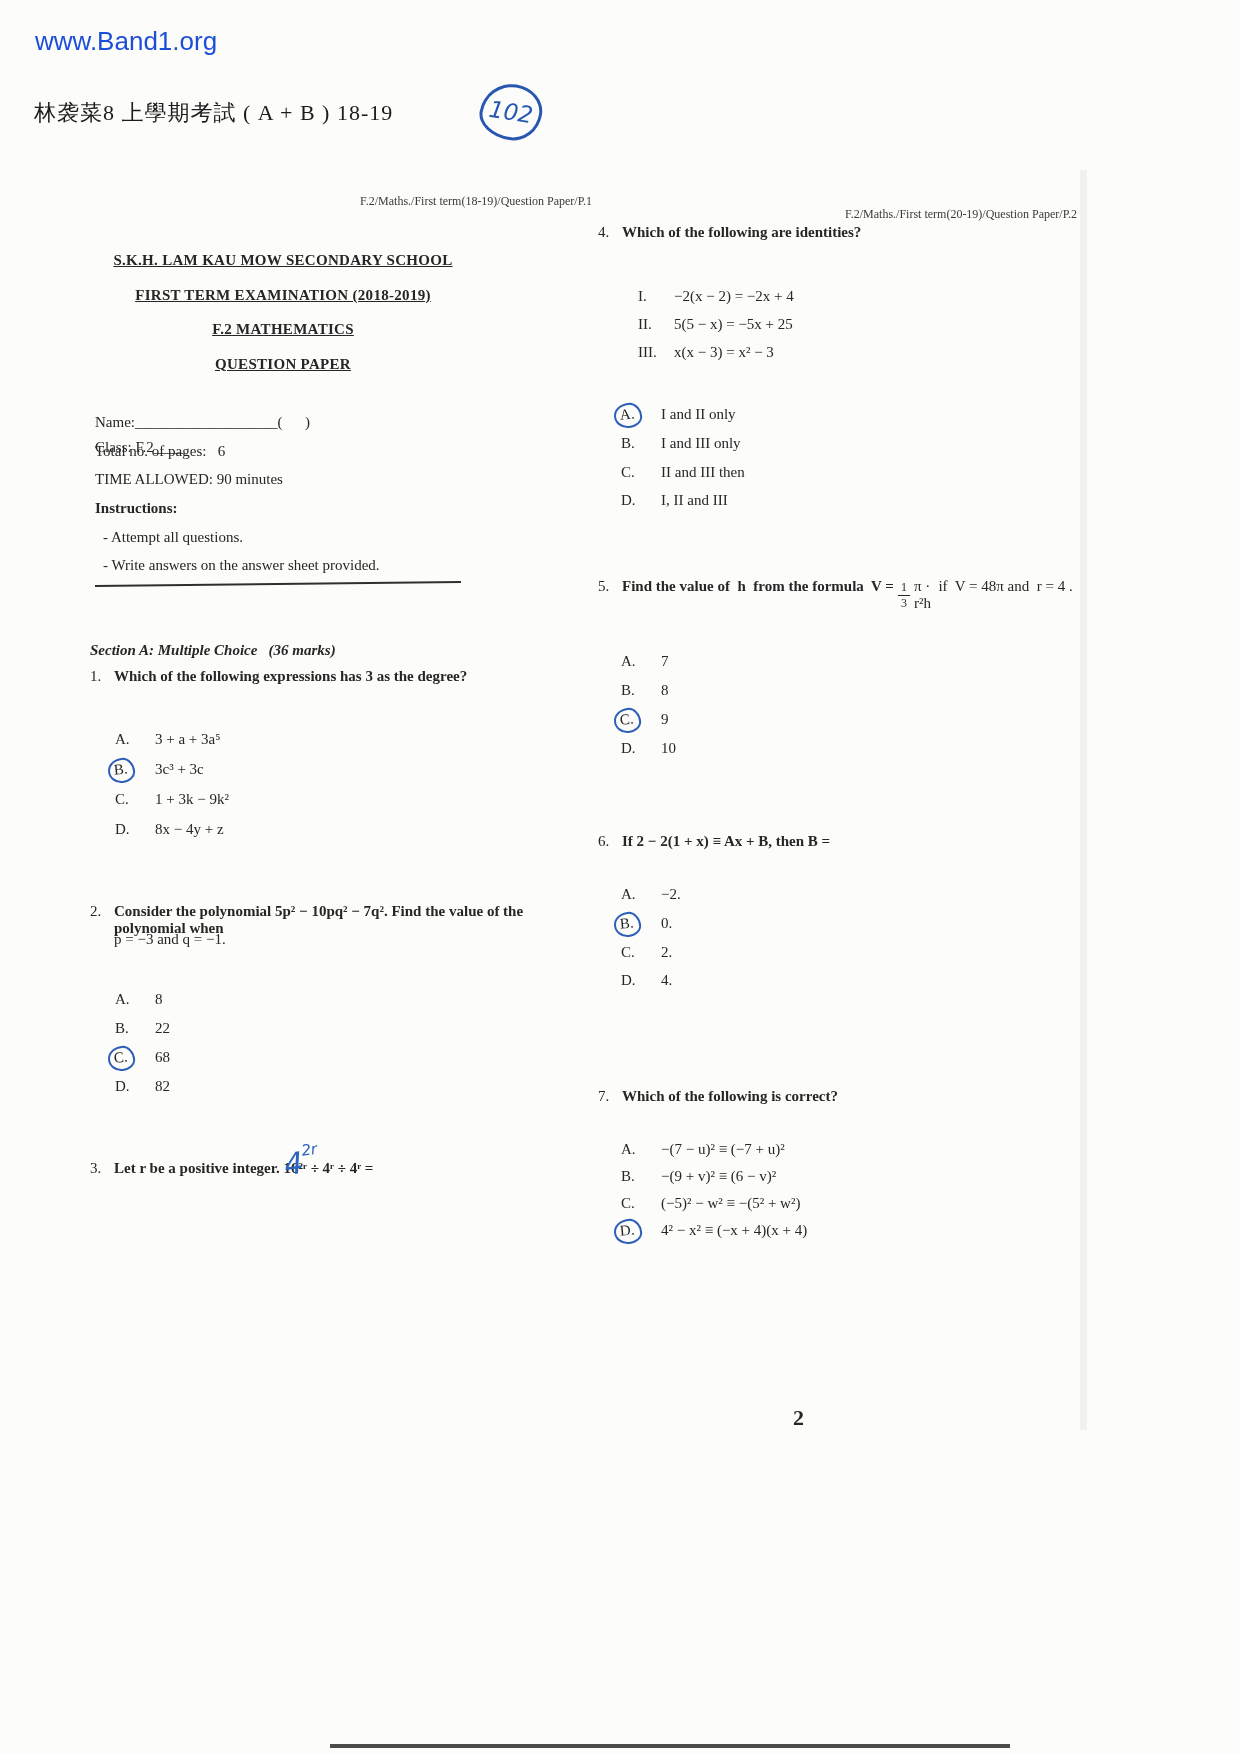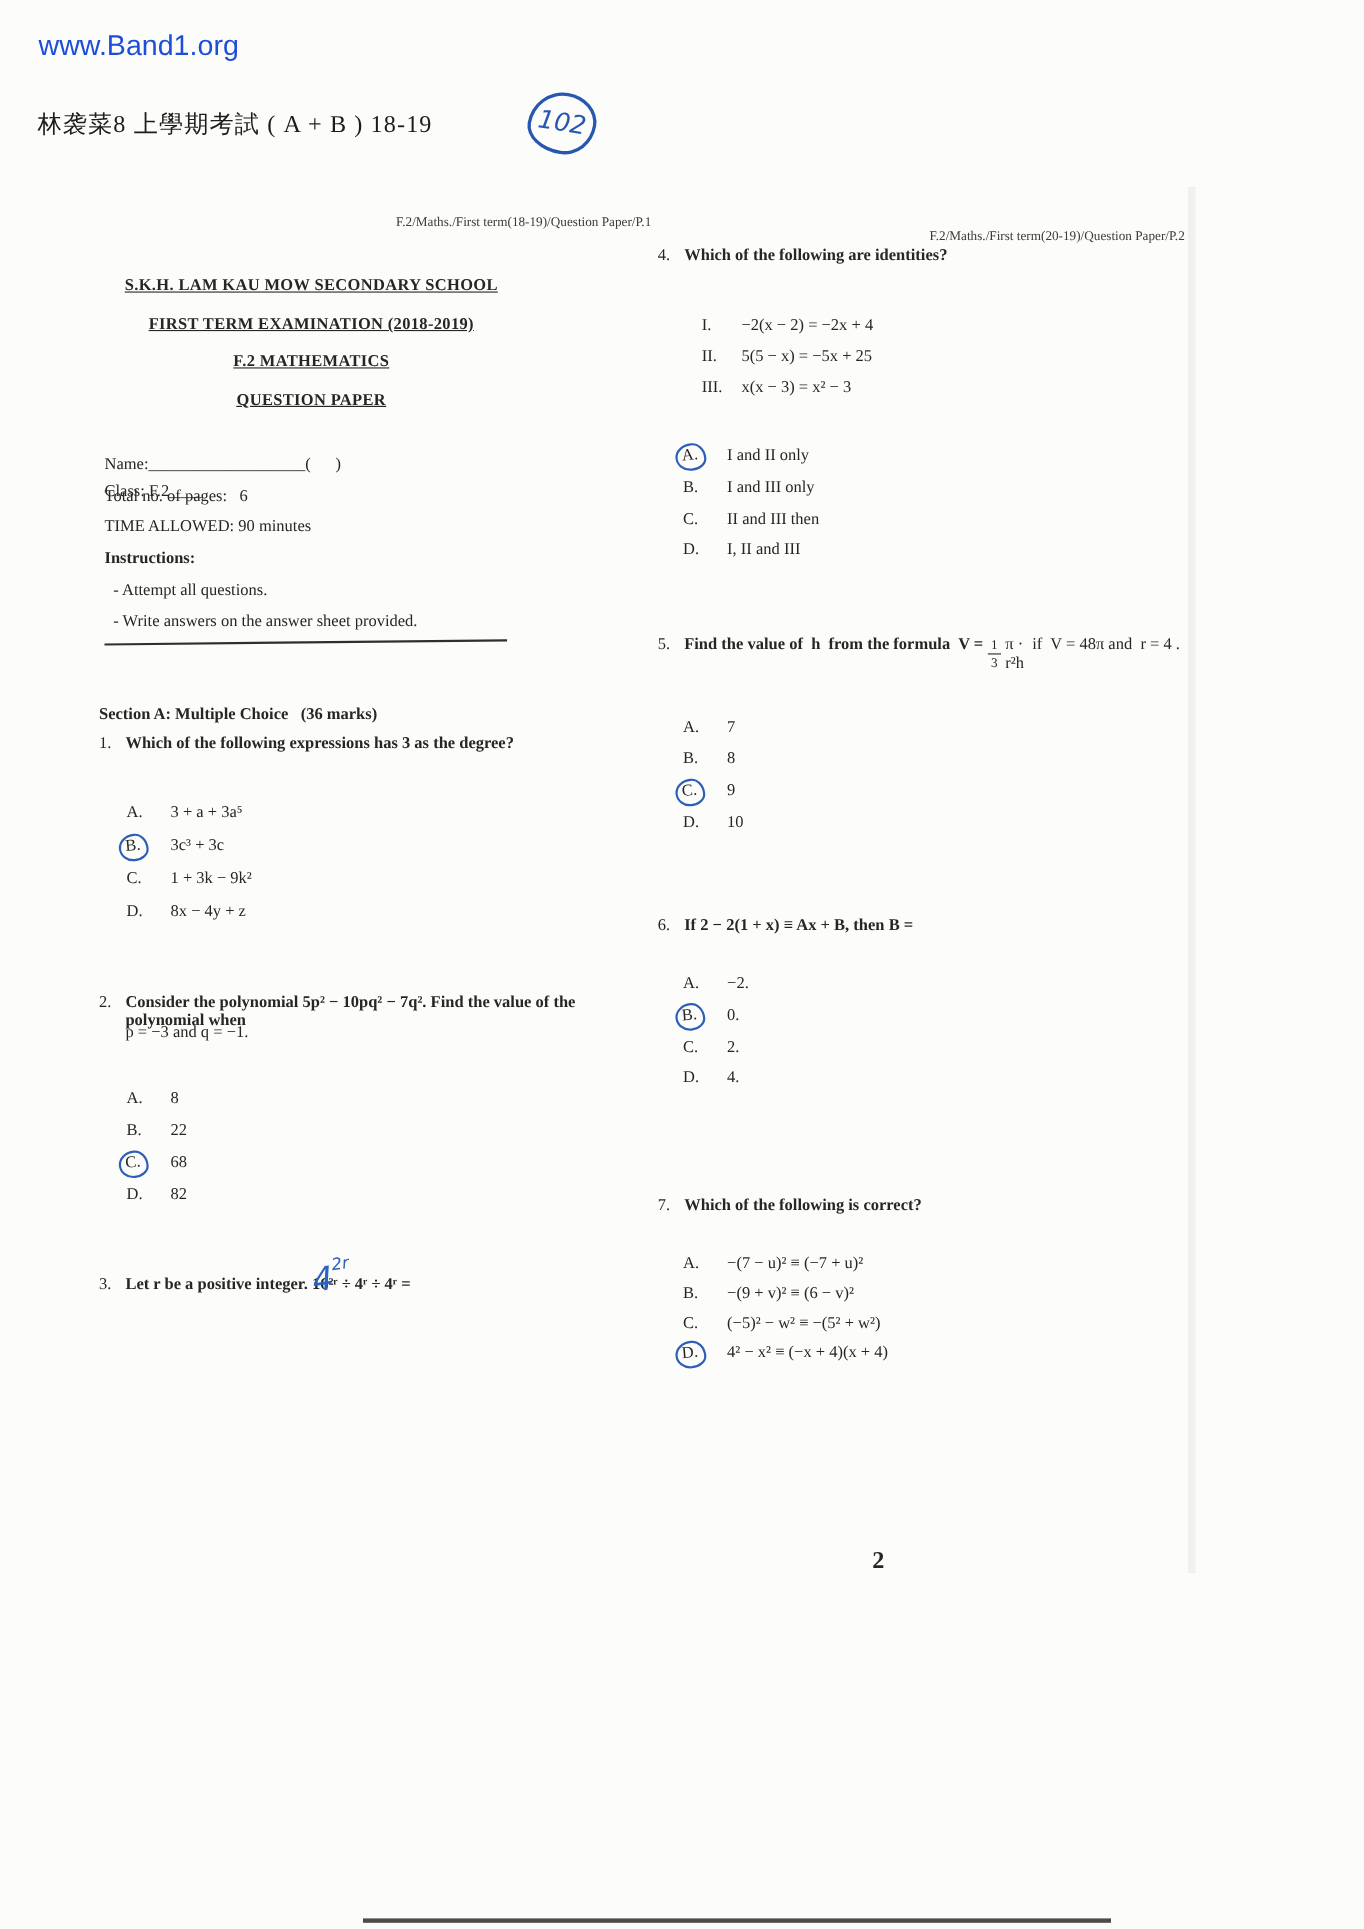--- a/index.html
+++ b/index.html
@@ -82,21 +82,21 @@
 
     <div class="abs meta-line pre" style="left:95px;top:408px;margin-top:31px;">Class: F.2____</div>
     <div class="abs meta-line pre" style="left:95px;top:414px;">Name:___________________(      )</div>
     <div class="abs meta-line pre" style="left:95px;top:443px;">Total no. of pages:   6</div>
     <div class="abs meta-line" style="left:95px;top:471px;">TIME ALLOWED: 90 minutes</div>
     <div class="abs meta-line bold" style="left:95px;top:500px;">Instructions:</div>
     <div class="abs meta-line" style="left:103px;top:529px;">- Attempt all questions.</div>
     <div class="abs meta-line" style="left:103px;top:557px;">- Write answers on the answer sheet provided.</div>
     <div class="abs divider" style="left:95px;top:583px;width:366px;"></div>
 
-    <div class="abs section-h pre" style="left:90px;top:642px;">Section A: Multiple Choice   (36 marks)</div>
+    <div class="abs section-h pre" style="left:90px;top:642px;font-style:italic;">Section A: Multiple Choice   (36 marks)</div>
 
     <div class="abs q" style="left:90px;top:668px;width:460px;">
       <span class="qnum">1.</span>
       <span class="qbody">Which of the following expressions has 3 as the degree?</span>
     </div>
     <div class="opt" style="left:115px;top:731px;">
       <span class="lab-col"><span>A.</span></span>
       <span>3 + a + 3a⁵</span>
     </div>
     <div class="opt" style="left:115px;top:761px;">

